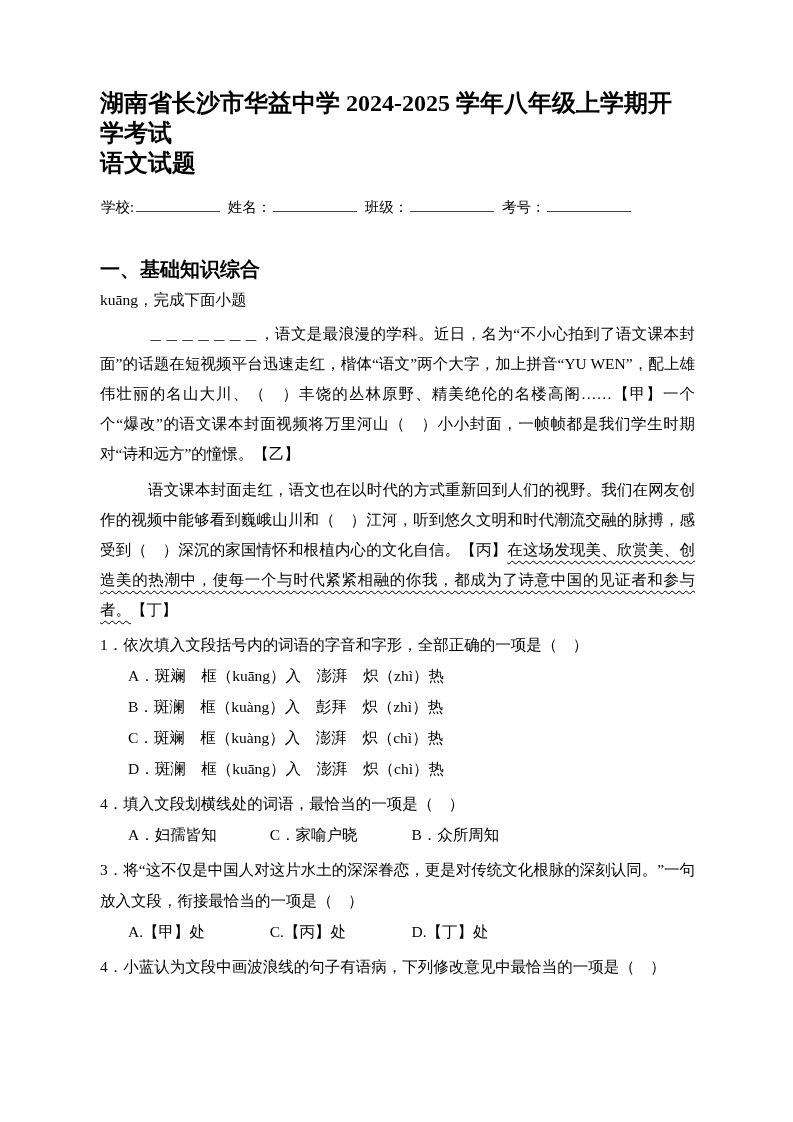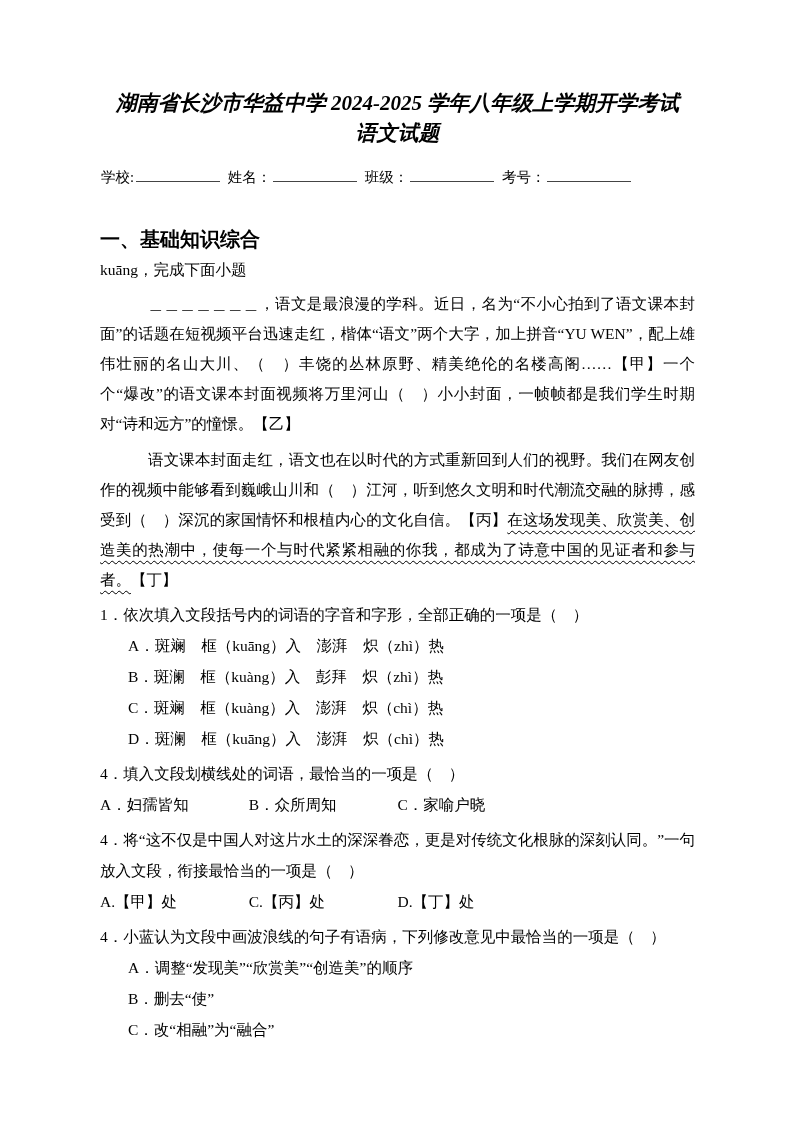--- a/index.html
+++ b/index.html
@@ -14,25 +14,23 @@
     box-sizing: border-box;
     margin: 0 auto;
     padding: 88px 98px 40px 100px;
     background: #ffffff;
     color: #000000;
     font-family: "Liberation Serif", "DejaVu Serif", serif;
     font-size: 15.5px;
     overflow: hidden;
   }
   .title {
-    text-align: center;
     font-weight: bold;
-    font-size: 21px;
+    font-size: 24px;
     line-height: 30px;
-    font-style: italic;
   }
   .title.sub {
   }
   .info-line {
     margin-top: 20px;
     text-align: left;
     font-size: 14.5px;
     white-space: nowrap;
   }
   .info-item { margin: 0 1px; }
@@ -72,20 +70,21 @@
     line-height: 31px;
     text-align: justify;
   }
   .opts-stacked p {
     margin: 0 0 0 28px;
     line-height: 31px;
     white-space: pre-wrap;
   }
   .opts-inline {
     display: flex;
+    margin-left: 28px;
     line-height: 31px;
   }
   .opts-inline span {
     flex: 0 0 25%;
     white-space: nowrap;
   }
 </style>
 </head>
 <body>
 
@@ -116,36 +115,31 @@
       <p>B．斑澜　框（kuàng）入　彭拜　炽（zhì）热</p>
       <p>C．斑斓　框（kuàng）入　澎湃　炽（chì）热</p>
       <p>D．斑澜　框（kuāng）入　澎湃　炽（chì）热</p>
     </div>
   </div>
 
   <div class="question">
     <p class="stem">4．填入文段划横线处的词语，最恰当的一项是（　）</p>
     <div class="opts-inline">
       <span>A．妇孺皆知</span>
+      <span>C．家喻户晓</span>
       <span>B．众所周知</span>
-      <span>C．家喻户晓</span>
     </div>
   </div>
 
   <div class="question">
-    <p class="stem">4．将“这不仅是中国人对这片水土的深深眷恋，更是对传统文化根脉的深刻认同。”一句放入文段，衔接最恰当的一项是（　）</p>
+    <p class="stem">3．将“这不仅是中国人对这片水土的深深眷恋，更是对传统文化根脉的深刻认同。”一句放入文段，衔接最恰当的一项是（　）</p>
     <div class="opts-inline">
       <span>A.【甲】处</span>
       <span>C.【丙】处</span>
       <span>D.【丁】处</span>
     </div>
   </div>
 
   <div class="question">
     <p class="stem">4．小蓝认为文段中画波浪线的句子有语病，下列修改意见中最恰当的一项是（　）</p>
-    <div class="opts-stacked">
-      <p>A．调整“发现美”“欣赏美”“创造美”的顺序</p>
-      <p>B．删去“使”</p>
-      <p>C．改“相融”为“融合”</p>
-    </div>
   </div>
 
 </div>
 
 </body></html>

